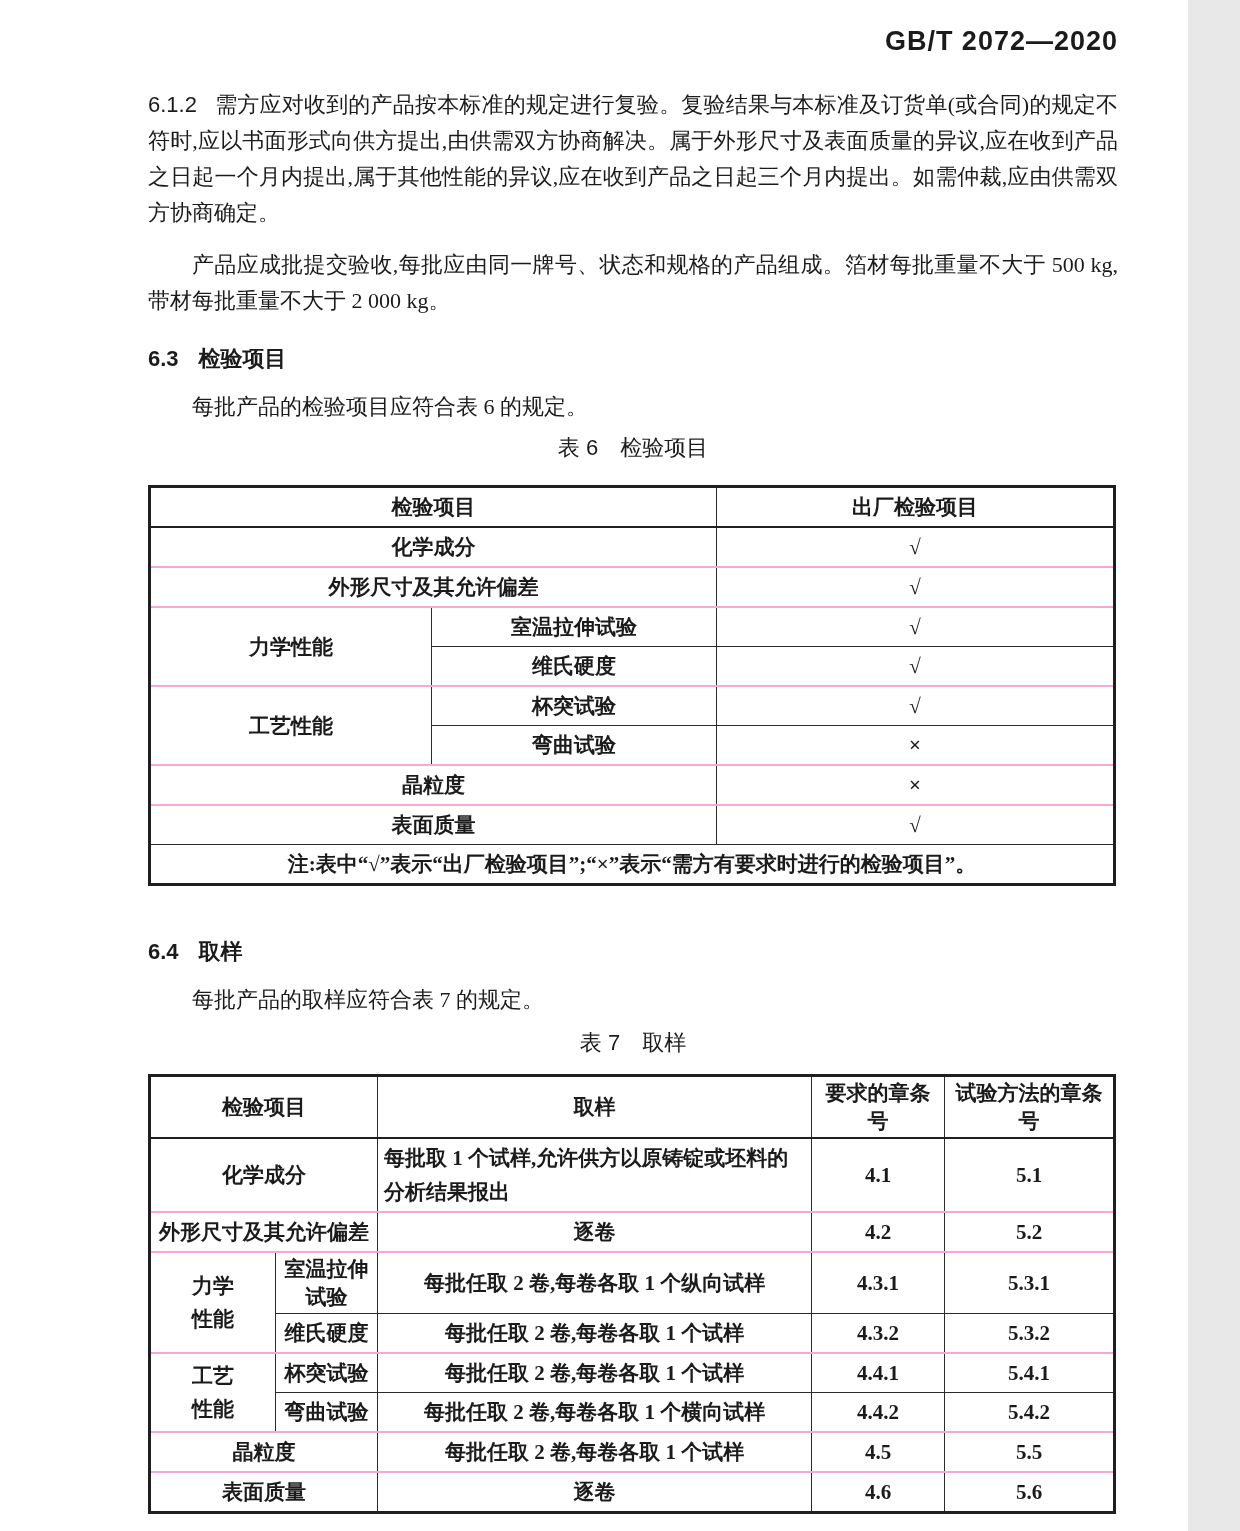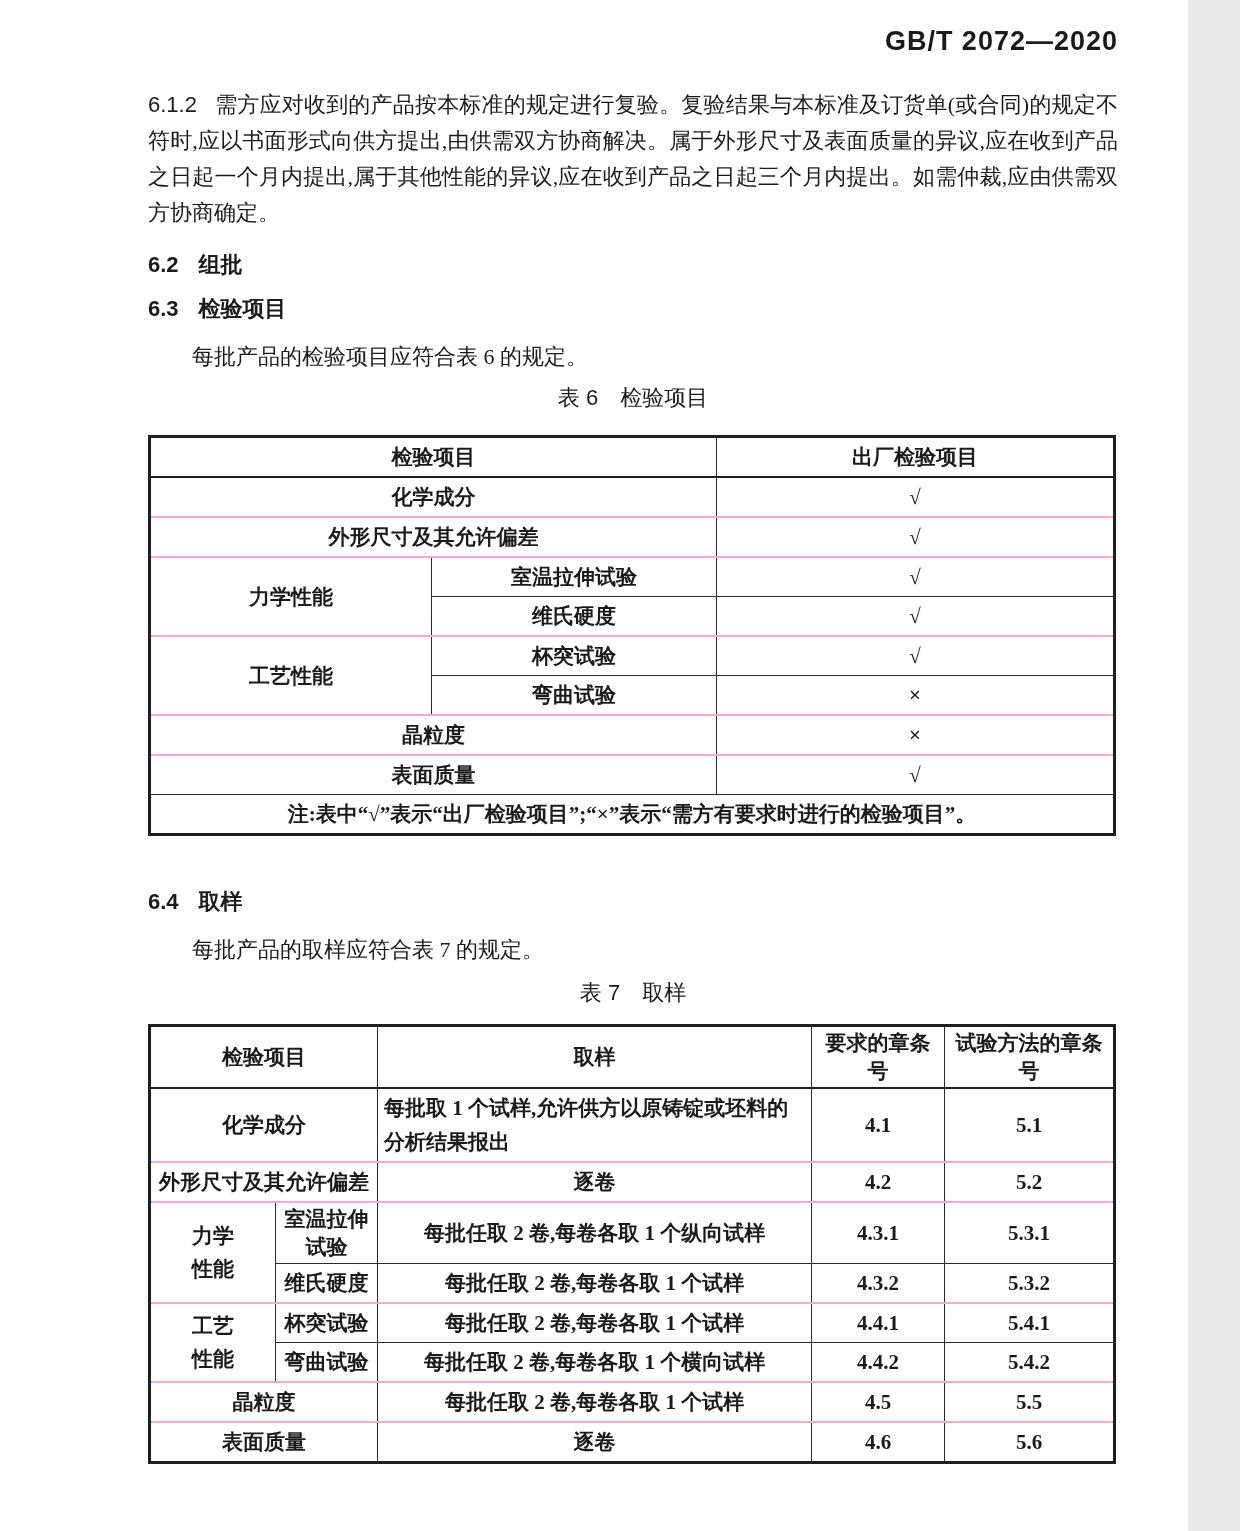--- a/index.html
+++ b/index.html
@@ -36,21 +36,21 @@
   }
   .p612 { margin-top: 30px; }
   .clause-num { font-weight: 400; font-family: "Liberation Sans", "DejaVu Sans", sans-serif; margin-right: 18px; }
   .heading {
     font-family: "Liberation Sans", "DejaVu Sans", sans-serif;
     font-weight: 700;
     font-size: 22px;
     line-height: 28px;
   }
   .h62 { margin-top: 20px; }
-  .h63 { margin-top: 16px; }
+  .h63 { margin-top: 26px; }
   .h64 { margin-top: 52px; }
   .heading .num { margin-right: 20px; }
   .body-para { margin-top: 16px; text-indent: 2em; }
   .b63 { }
   .b64 { margin-top: 16px; }
   .table-caption {
     margin-top: 10px;
     text-align: center;
     font-family: "Liberation Sans", "DejaVu Sans", sans-serif;
     font-weight: 400;
@@ -106,21 +106,21 @@
 <body>
 
 <div class="page">
 
   <div class="content">
 
     <div class="doc-header">GB/T 2072—2020</div>
 
     <p class="para p612"><span class="clause-num">6.1.2</span><span>需方应对收到的产品按本标准的规定进行复验。复验结果与本标准及订货单(或合同)的规定不符时,应以书面形式向供方提出,由供需双方协商解决。属于外形尺寸及表面质量的异议,应在收到产品之日起一个月内提出,属于其他性能的异议,应在收到产品之日起三个月内提出。如需仲裁,应由供需双方协商确定。</span></p>
 
-    <div class="heading h62"><span class="num">6.2</span><span>组批</span></div>
+    <p class="para body-para">产品应成批提交验收,每批应由同一牌号、状态和规格的产品组成。箔材每批重量不大于 500 kg,带材每批重量不大于 2 000 kg。</p>
 
     <div class="heading h63"><span class="num">6.3</span><span>检验项目</span></div>
     <p class="para body-para b63">每批产品的检验项目应符合表 6 的规定。</p>
 
     <div class="table-caption cap6">表 6　检验项目</div>
 
     <table class="std t6">
       <colgroup>
         <col style="width:282px">
           <col style="width:285px">

